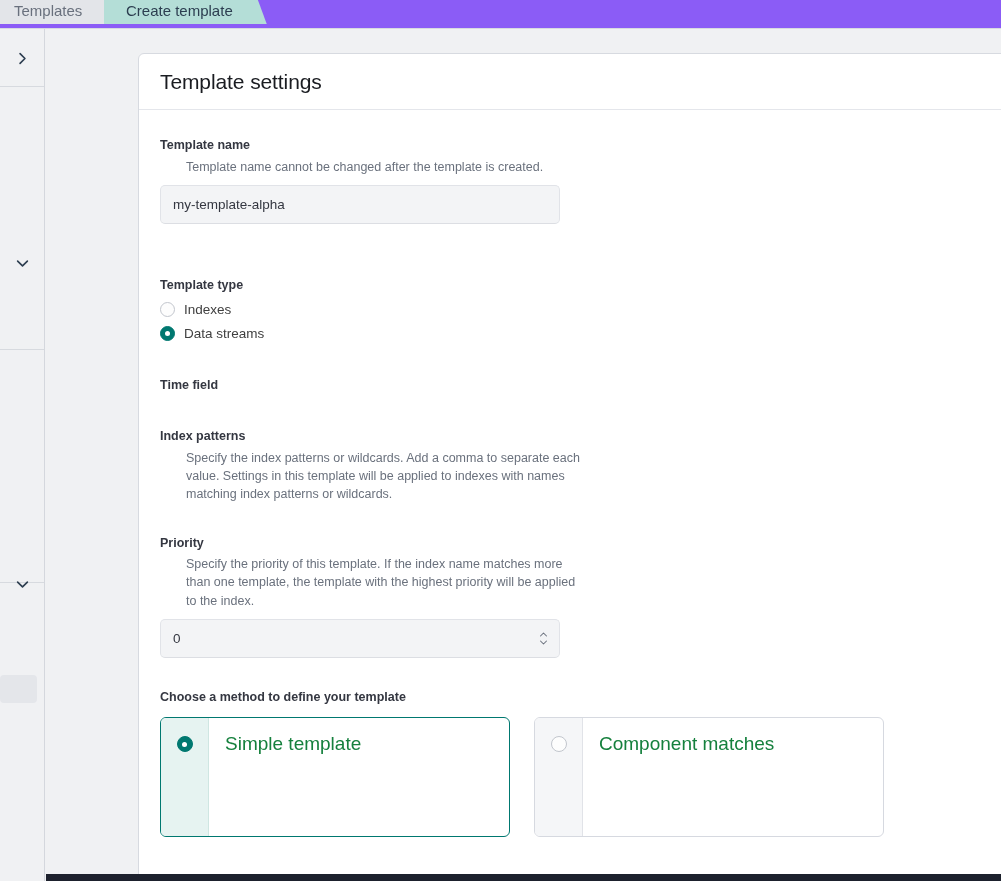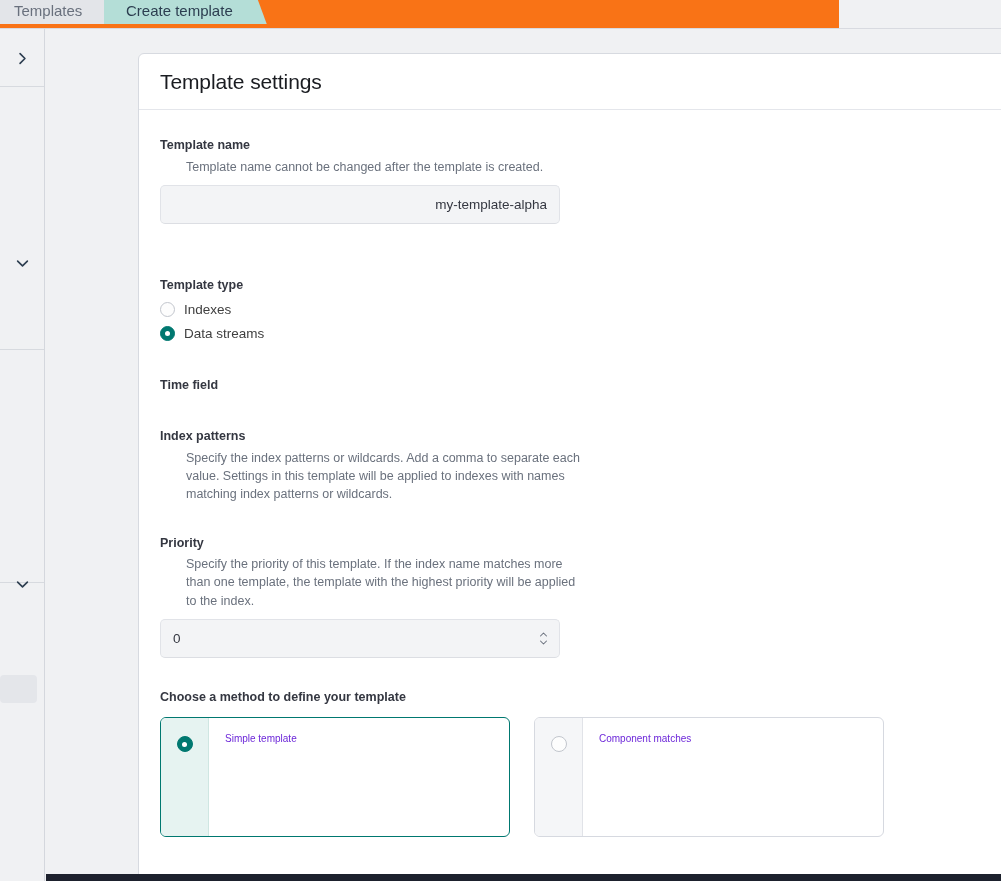--- a/index.html
+++ b/index.html
@@ -7,22 +7,22 @@
     width: 1001px; height: 881px;
     overflow: hidden;
     background: #f0f1f3;
     font-family: "Liberation Sans", sans-serif;
     color: #343741;
   }
   body { position: relative; }
 
   
   .tabstrip {
-    position: absolute; top: 0; left: 0; width: 839px; height: 28px;
-    background: #f97316;
+    position: absolute; top: 0; left: 0; width: 1001px; height: 28px;
+    background: #8b5cf6;
   }
   .tabstrip-line {
     position: absolute; top: 28px; left: 0; width: 1001px; height: 1px;
     background: #d8dae0;
   }
   .crumb {
     position: absolute; top: -14px; height: 38px;
     display: flex; align-items: flex-end;
     padding: 0 22px 6px 22px;
     font-size: 15px;
@@ -122,21 +122,20 @@
     display: flex; align-items: center;
     height: 39px; width: 400px;
     background: #f3f4f6;
     border: 1px solid #e1e3e8;
     border-bottom: 1px solid #dcdee3;
     border-radius: 5px;
     padding: 0 12px;
     font-size: 13.5px; color: #343741;
     margin-top: 9px;
     cursor: text;
-    justify-content: flex-end;
   }
   .f-input.focused {
     background: #ffffff;
     border: 1px solid #e6e8ec;
     border-bottom: 2px solid #00786c;
     border-radius: 5px 5px 0 0;
   }
   .f-input.stepper { justify-content: space-between; padding-right: 8px; }
   .stepper-btns {
     display: flex; flex-direction: column; align-items: center;
@@ -187,21 +186,21 @@
     border: 1px solid #c2c6cd; background: #fdfdfd;
   }
   .card-radio.checked {
     background: #007870; border-color: #007870;
     display: flex; align-items: center; justify-content: center;
   }
   .card-radio.checked::after {
     content: ""; width: 5px; height: 5px; border-radius: 50%; background: #ffffff;
   }
   .card-main { flex: 1; padding: 14px 16px 16px 16px; }
-  .card-title { font-size: 10px; color: #6d28d9; line-height: 1.3; }
+  .card-title { font-size: 19px; color: #15803d; line-height: 1.3; }
 </style>
 </head>
 <body>
 
 <div class="tabstrip">
   <div class="crumb crumb-inactive">
     <span>Templates</span>
   </div>
   <div class="crumb crumb-active">
     <span>Create template</span>

